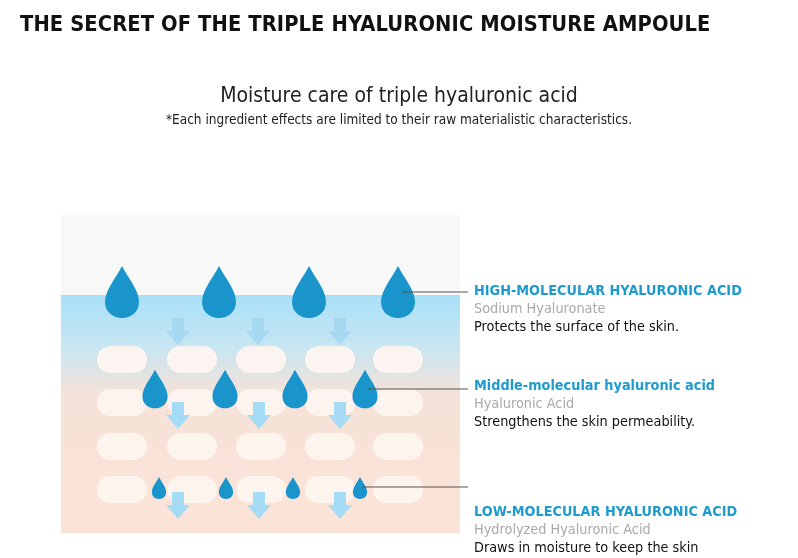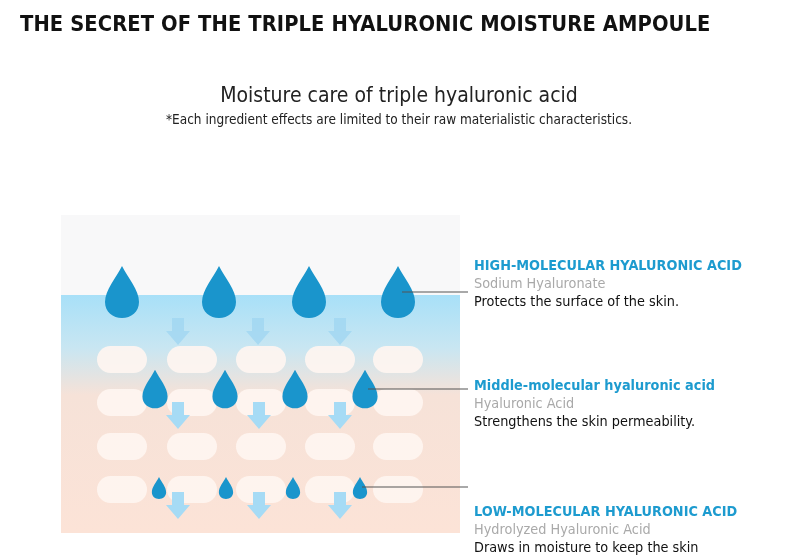--- a/index.html
+++ b/index.html
@@ -136,21 +136,21 @@
     </g>
   </svg>
 </div>
 
 <svg style="position:absolute;left:0;top:0;" width="798" height="558" viewBox="0 0 798 558" xmlns="http://www.w3.org/2000/svg">
   <line x1="402" y1="292" x2="468" y2="292" stroke="#555555" stroke-width="1.2"></line>
   <line x1="368" y1="389" x2="468" y2="389" stroke="#555555" stroke-width="1.2"></line>
   <line x1="362" y1="487" x2="468" y2="487" stroke="#555555" stroke-width="1.2"></line>
 </svg>
 
-<div class="label-block" style="top:256px;">
+<div class="label-block" style="top:281px;">
   <span class="label-heading">HIGH-MOLECULAR HYALURONIC ACID</span>
   <span class="label-sub">Sodium Hyaluronate</span>
   <span class="label-desc">Protects the surface of the skin.</span>
 </div>
 
 <div class="label-block" style="top:376px;">
   <span class="label-heading">Middle-molecular hyaluronic acid</span>
   <span class="label-sub">Hyaluronic Acid</span>
   <span class="label-desc">Strengthens the skin permeability.</span>
 </div>

